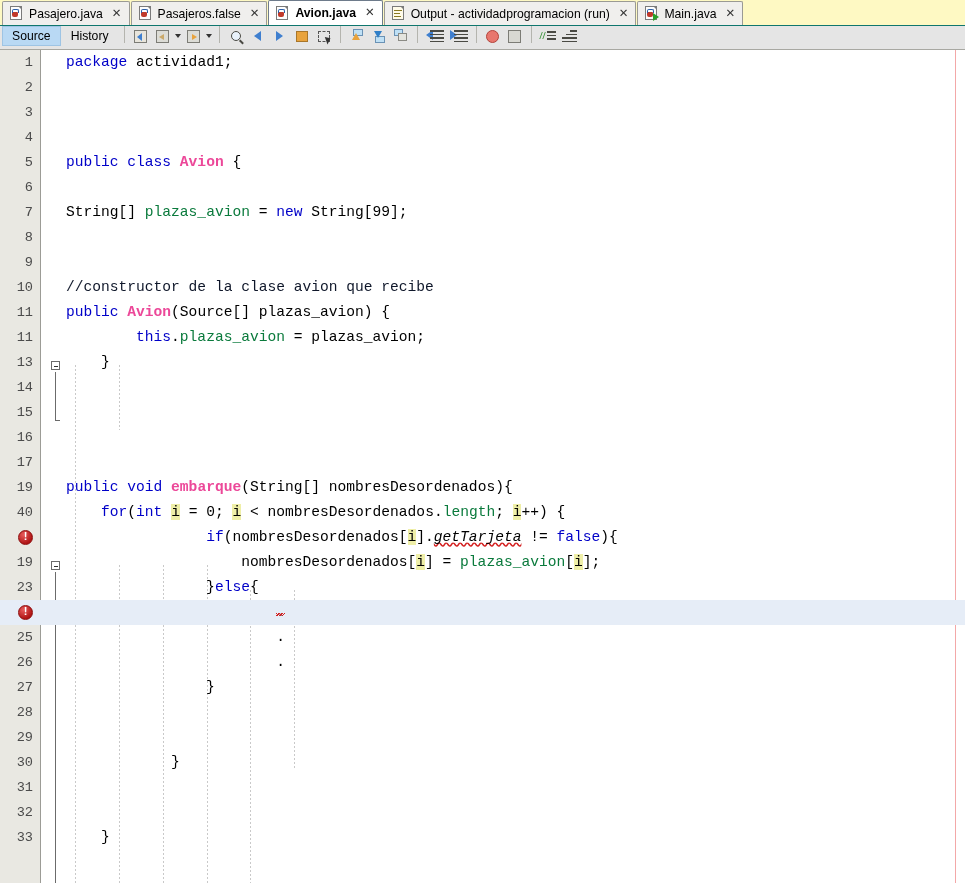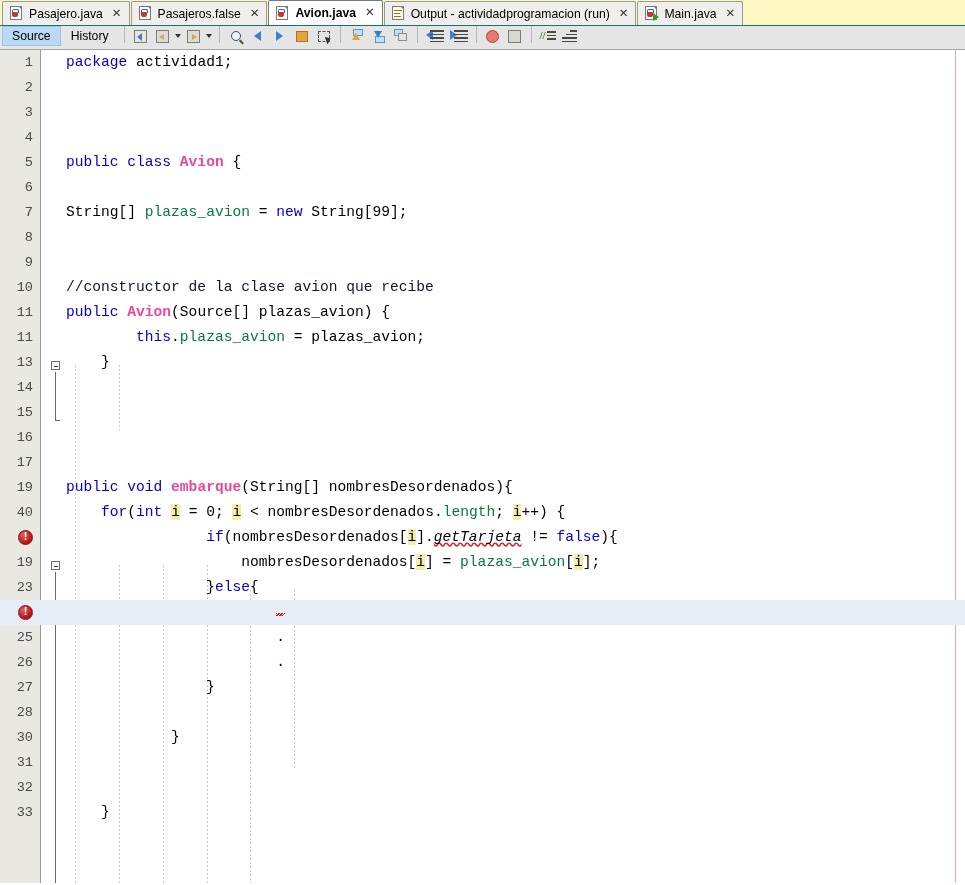--- a/index.html
+++ b/index.html
@@ -619,20 +619,24 @@
       <div class="row">
         <span class="lnum">27</span>
         <span class="ctext pln">                }</span>
       </div>
 
       <div class="row">
         <span class="lnum">28</span>
         <span class="ctext"></span>
       </div>
 
+      <div class="row">
+        <span class="lnum">29</span>
+        <span class="ctext"></span>
+      </div>
 
       <div class="row">
         <span class="lnum">30</span>
         <span class="ctext pln">            }</span>
       </div>
 
       <div class="row">
         <span class="lnum">31</span>
         <span class="ctext"></span>
       </div>

